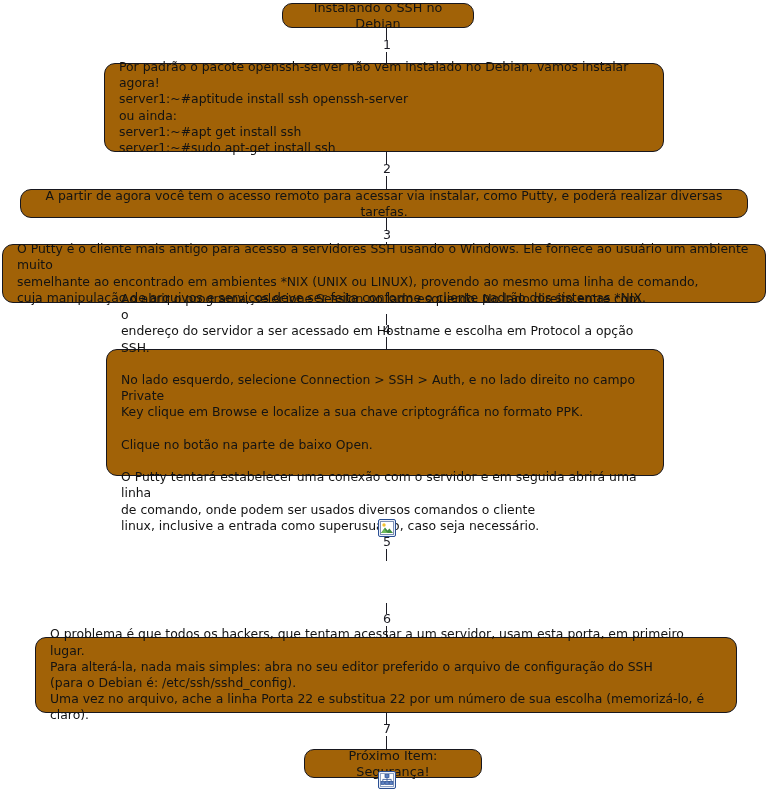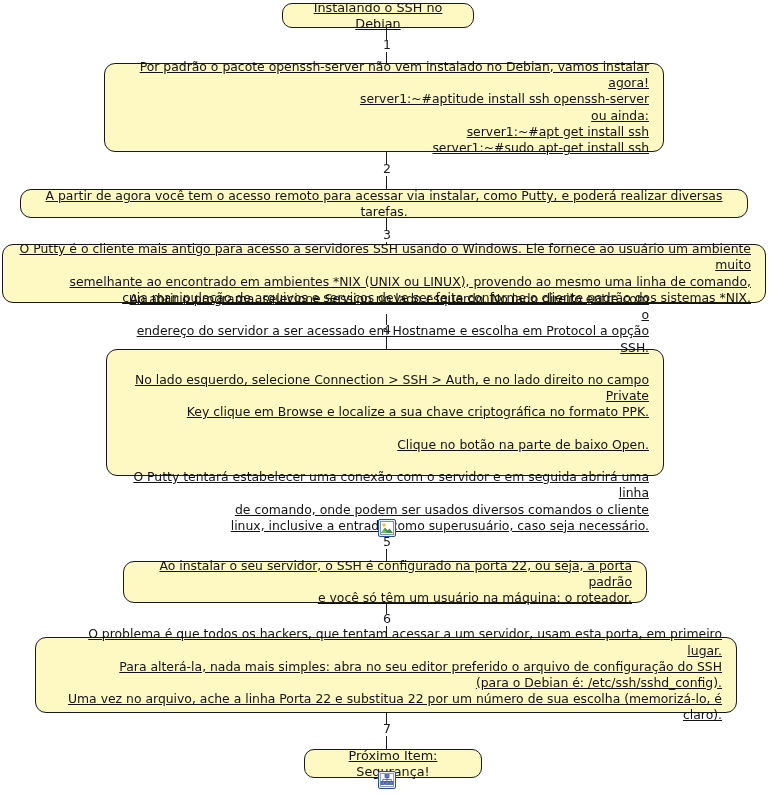--- a/index.html
+++ b/index.html
@@ -17,45 +17,44 @@
 
   #chart {
     position: relative;
     width: 771px;
     height: 794px;
   }
 
   .node {
     position: absolute;
     box-sizing: border-box;
-    background: #fef9c3;
+    background: #a16207;
     border: 1.4px solid #17171f;
     border-radius: 11px;
     text-align: center;
     line-height: 15.5px;
     font-size: 12.4px;
     color: #131313;
     display: flex;
     align-items: center;
     justify-content: center;
     padding: 5px 10px;
     white-space: pre-line;
-    text-decoration: underline;
   }
 
   .node.terminal {
     border-radius: 10px;
     padding: 4px 14px;
     font-size: 12.8px;
   }
 
   .node.big {
     white-space: pre-line;
     line-height: 16.2px;
-    text-align: right;
+    text-align: left;
     padding: 10px 14px;
   }
 
   
   .conn {
     position: absolute;
     width: 0;
     border-left: 1.3px solid #1c1c24;
   }
 
@@ -146,24 +145,20 @@
       <rect x="0.5" y="0.5" width="13" height="13" fill="#ffffff" stroke="#7d90b5" stroke-width="1"></rect>
       <circle cx="4" cy="4" r="1.7" fill="#f2c230"></circle>
       <path d="M1 12 L5 6.5 L7.6 9.6 L9.4 7.4 L13 12 Z" fill="#3f8d3f"></path>
       <path d="M1 12 L4.2 8 L6.2 10.6 L8 12 Z" fill="#6fba5a"></path>
     </svg>
   </div>
 
   <div class="edge-label" style="left:375px; top:535px;">5</div>
   <div class="conn" style="left:386px; top:549px; height:12px;"></div>
 
-  <div class="node big" style="left:123px; top:561px; width:524px; height:42px;">
-    <span>Ao instalar o seu servidor, o SSH é configurado na porta 22, ou seja, a porta padrão
-e você só têm um usuário na máquina: o roteador.</span>
-  </div>
 
   <div class="conn" style="left:386px; top:603px; height:11px;"></div>
   <div class="edge-label" style="left:375px; top:612px;">6</div>
   <div class="conn" style="left:386px; top:626px; height:11px;"></div>
 
   <div class="node big" style="left:35px; top:637px; width:702px; height:76px;">
     <span>O problema é que todos os hackers, que tentam acessar a um servidor, usam esta porta, em primeiro lugar.
 Para alterá-la, nada mais simples: abra no seu editor preferido o arquivo de configuração do SSH
 (para o Debian é: /etc/ssh/sshd_config).
 Uma vez no arquivo, ache a linha Porta 22 e substitua 22 por um número de sua escolha (memorizá-lo, é claro).</span>

